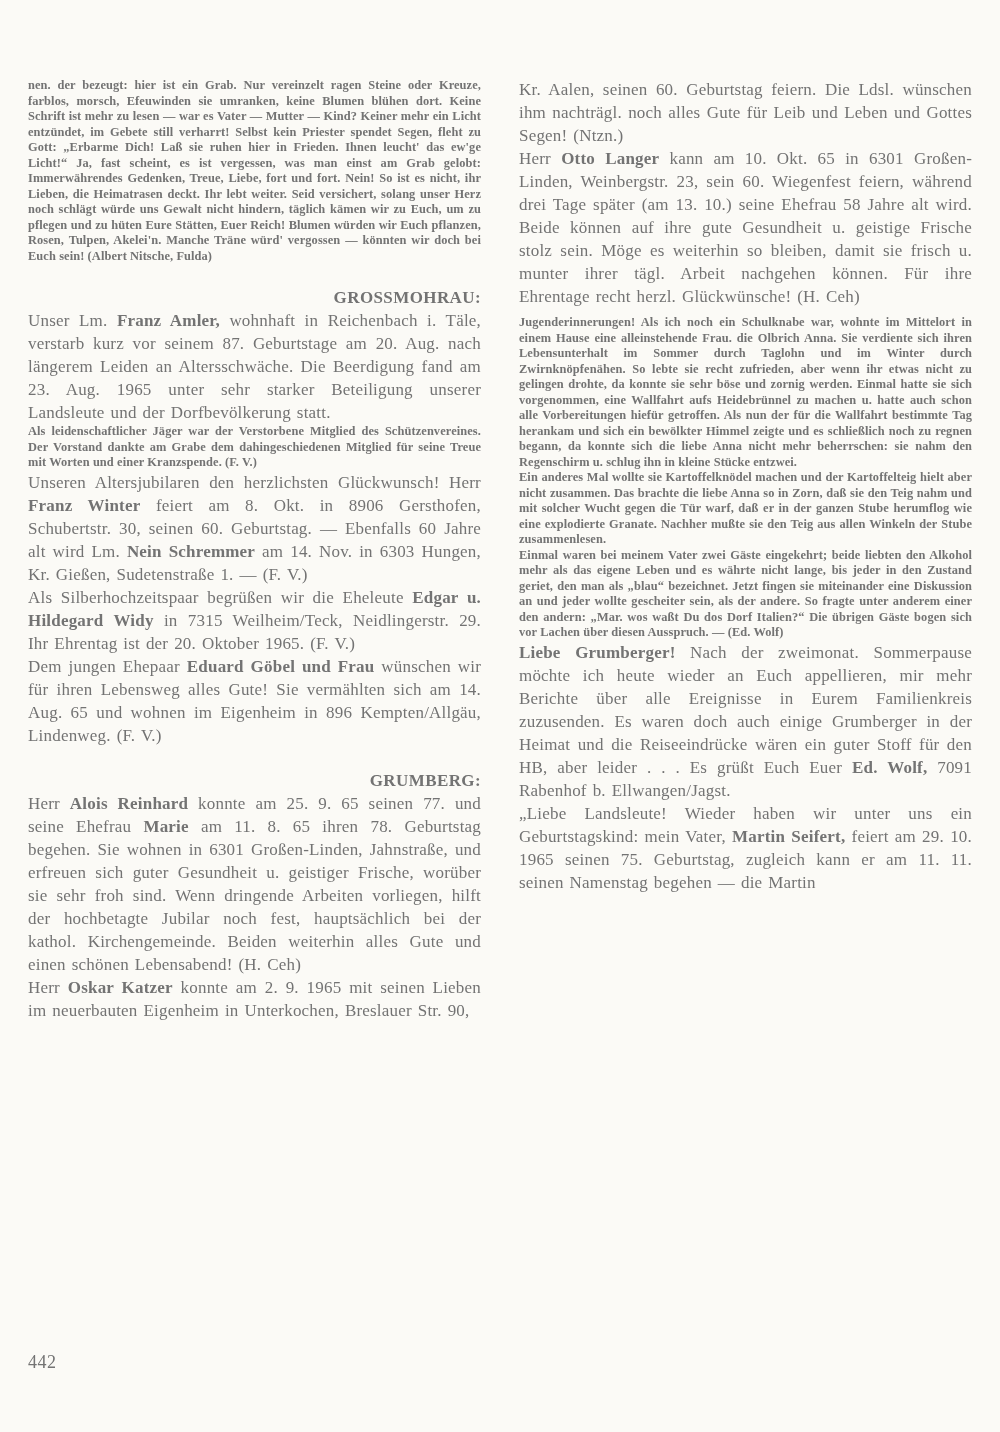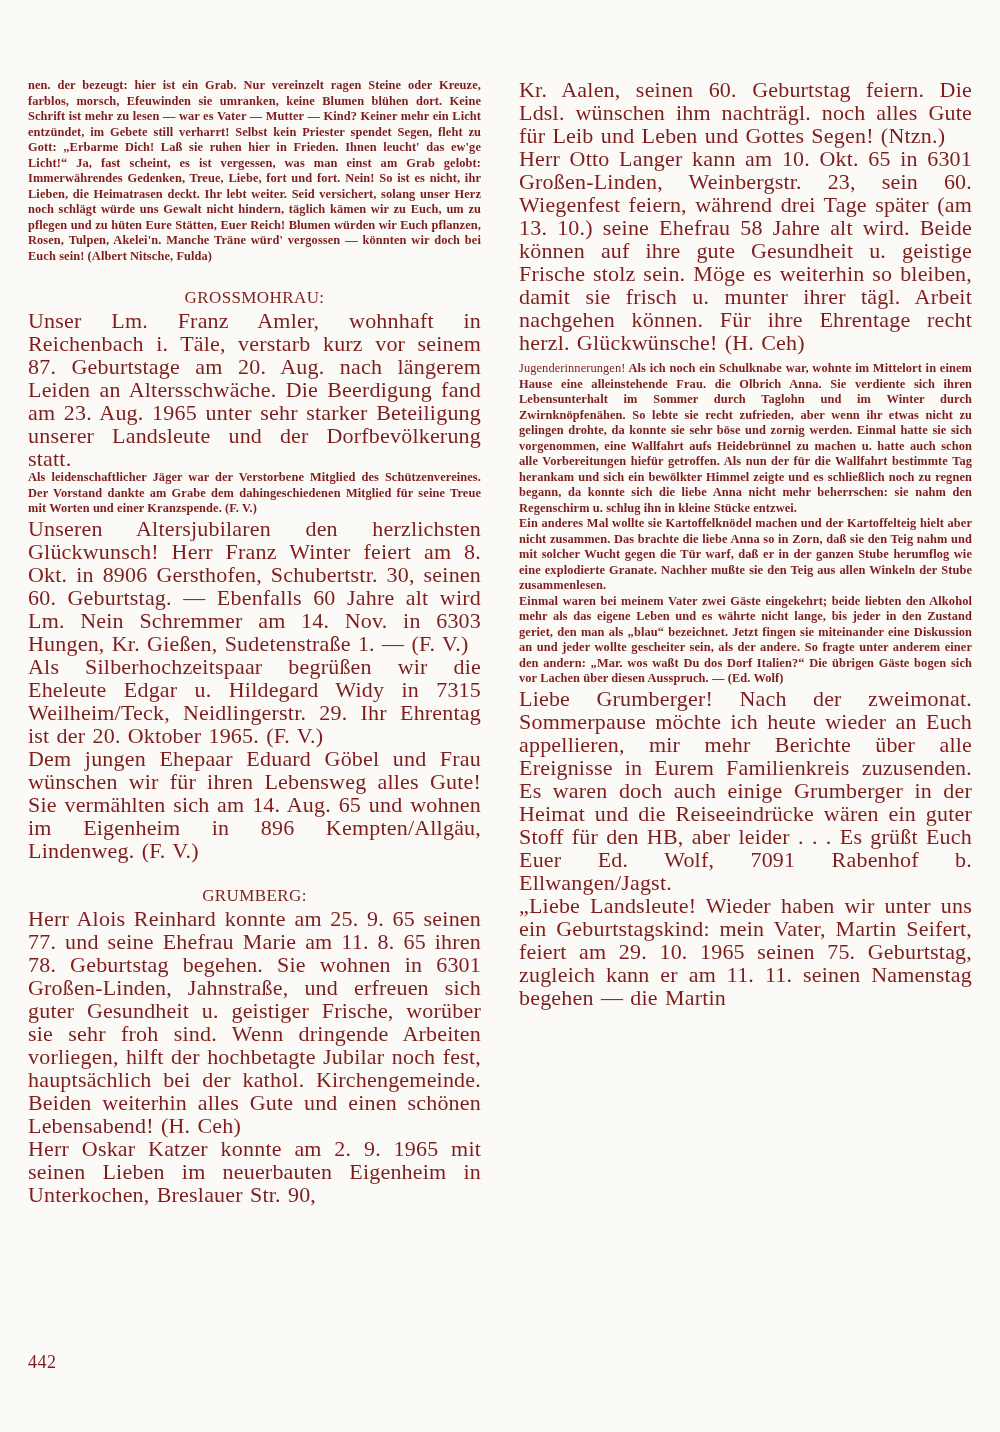--- a/index.html
+++ b/index.html
@@ -6,21 +6,21 @@
     margin: 0;
     padding: 0;
     background: #e9e7e2;
   }
   .page {
     position: relative;
     width: 1000px;
     height: 1432px;
     margin: 0 auto;
     background: #fbfaf6;
-    color: #7f1d1d;
+    color: #737373;
     font-family: "Liberation Serif", "DejaVu Serif", serif;
     overflow: hidden;
   }
   .columns {
     position: absolute;
     top: 78px;
     left: 28px;
     width: 944px;
     display: flex;
     gap: 38px;
@@ -28,41 +28,41 @@
   .column {
     width: 453px;
     flex: 0 0 453px;
   }
   .para {
     margin: 0;
     text-align: justify;
     hyphens: auto;
   }
   .para.body {
-    font-size: 22px;
+    font-size: 17px;
     line-height: 23px;
     letter-spacing: 0.2px;
     word-spacing: 1.5px;
   }
   .para.small {
     font-size: 12.4px;
     line-height: 15.5px;
     font-weight: bold;
     letter-spacing: 0.1px;
   }
   .para.heading {
     font-size: 17px;
     line-height: 23px;
     font-weight: bold;
-    text-align: center;
+    text-align: right;
     letter-spacing: 0.4px;
   }
   .gap-lg { margin-top: 22px; }
   .gap-sm { margin-top: 7px; }
-  .para b { font-weight: normal; }
+  .para b { font-weight: bold; }
   .page-number {
     position: absolute;
     left: 28px;
     top: 1352px;
     font-size: 18px;
     letter-spacing: 0.5px;
   }
 </style>
 </head>
 <body>

